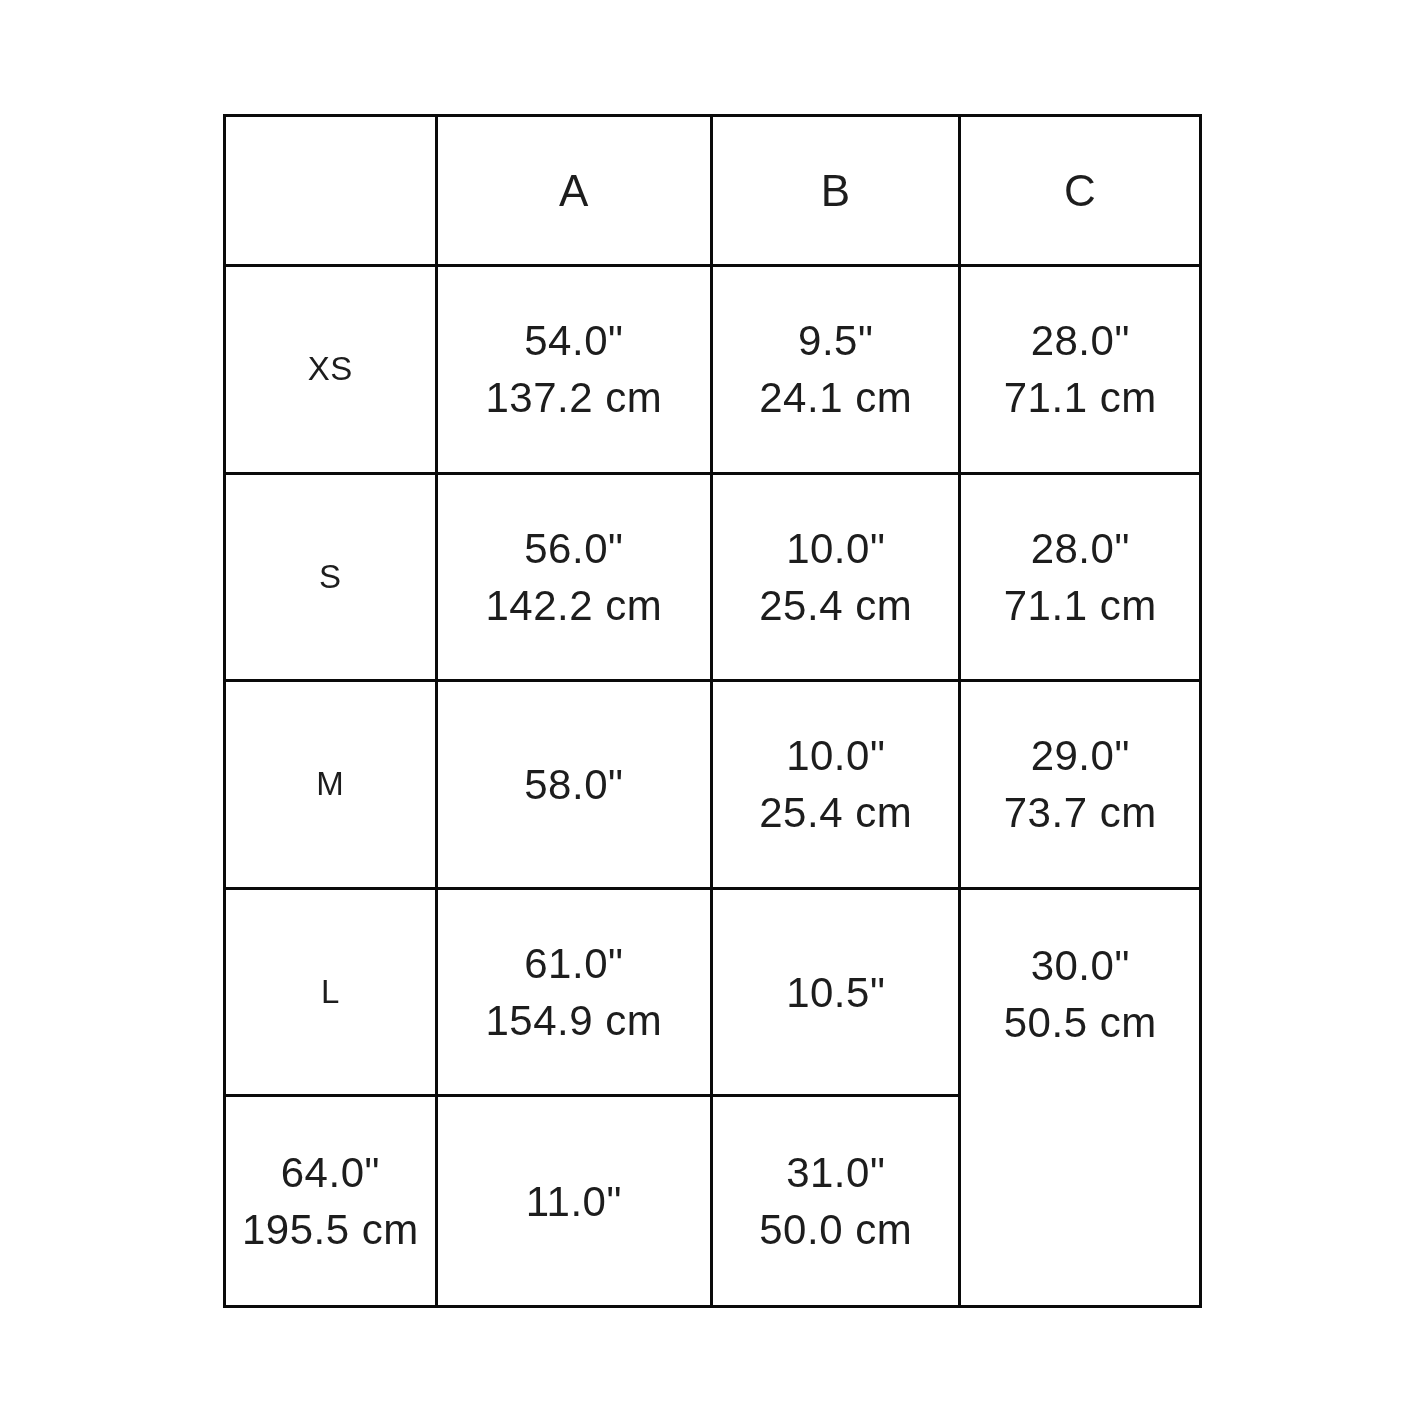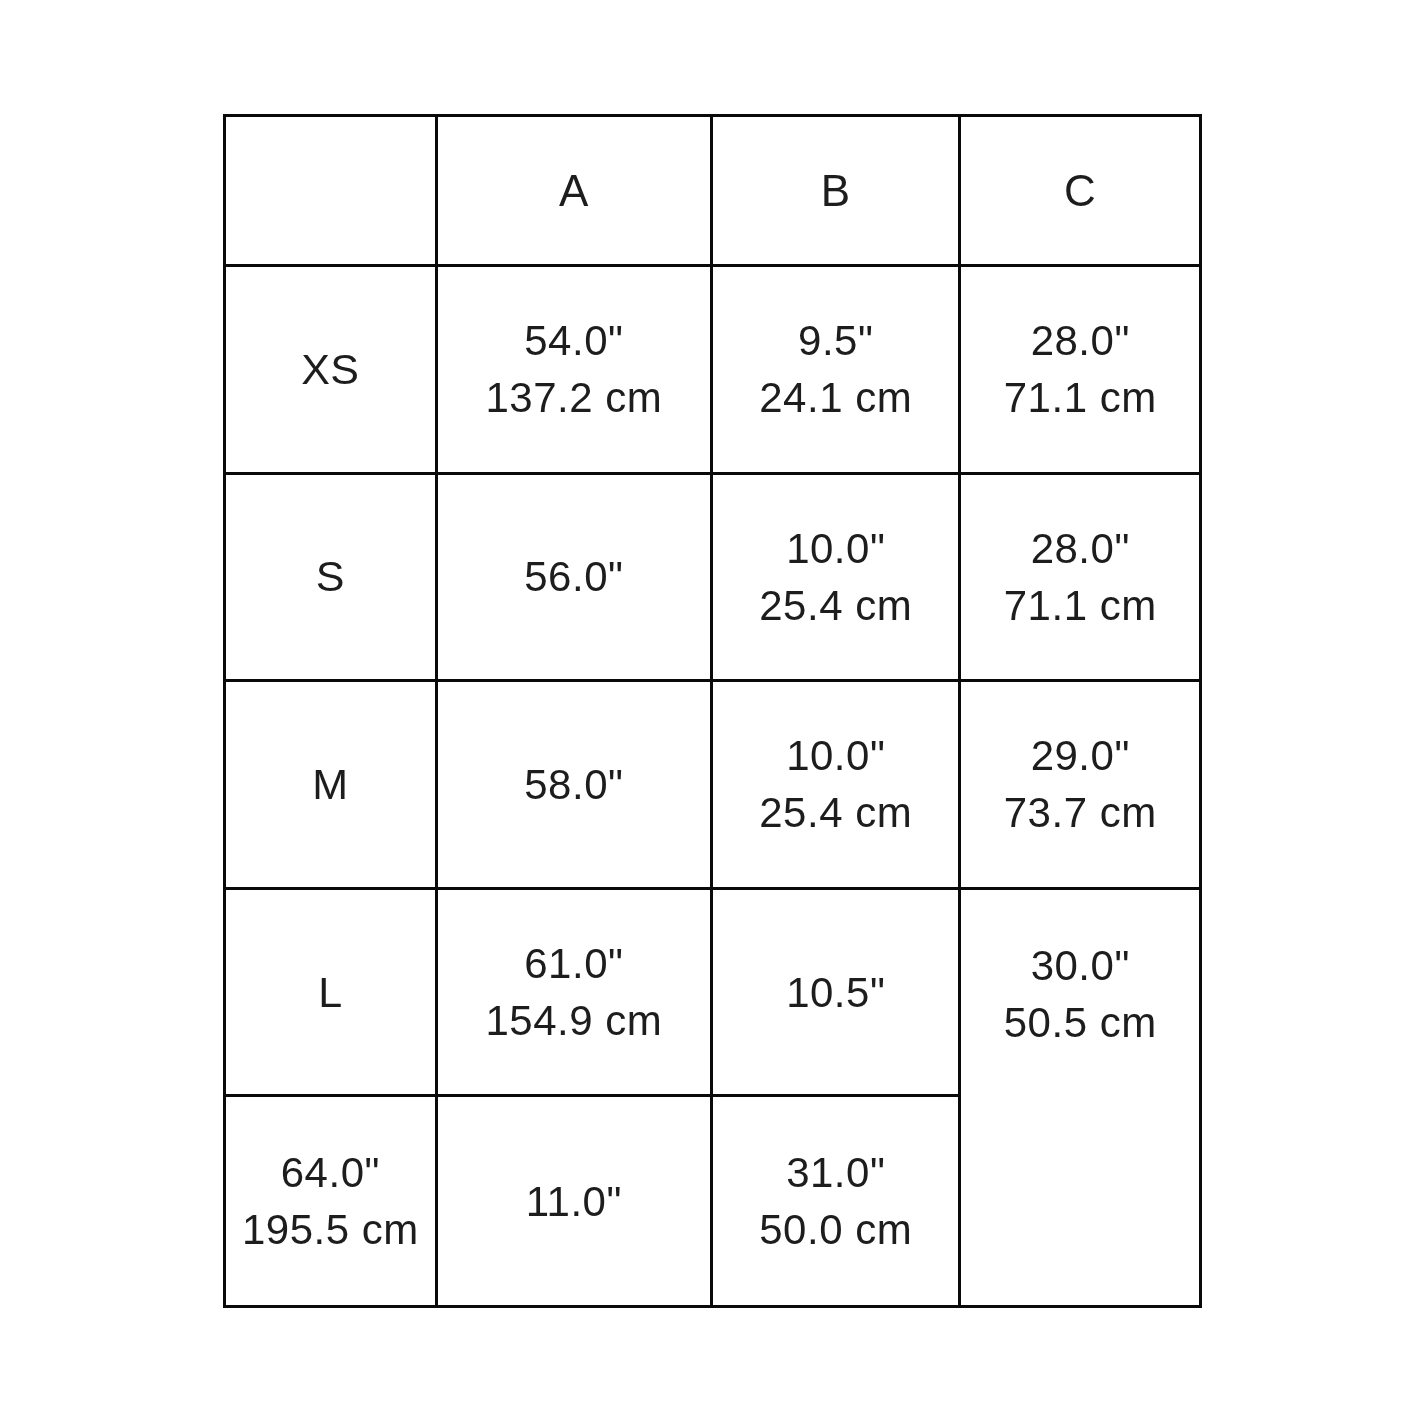--- a/index.html
+++ b/index.html
@@ -30,21 +30,21 @@
     justify-content: center;
     text-align: center;
   }
   .cell:nth-child(4n) { border-right: none; }
   .cell:nth-last-child(-n+4) { border-bottom: none; }
   .header-cell span {
     font-size: 44px;
     letter-spacing: 0.5px;
   }
   .size-cell span {
-    font-size: 43px;
+    font-size: 33px;
     letter-spacing: 0.5px;
   }
   .value-cell span {
     display: block;
     font-size: 42px;
     line-height: 57px;
     letter-spacing: 0.5px;
     white-space: nowrap;
   }
 </style>
@@ -78,20 +78,21 @@
   <div class="cell value-cell">
     <span>28.0"</span>
     <span>71.1 cm</span>
   </div>
 
   <div class="cell size-cell">
     <span>S</span>
   </div>
   <div class="cell value-cell">
     <span>56.0"</span>
+    <span>142.2 cm</span>
   </div>
   <div class="cell value-cell">
     <span>10.0"</span>
     <span>25.4 cm</span>
   </div>
   <div class="cell value-cell">
     <span>28.0"</span>
     <span>71.1 cm</span>
   </div>
 

